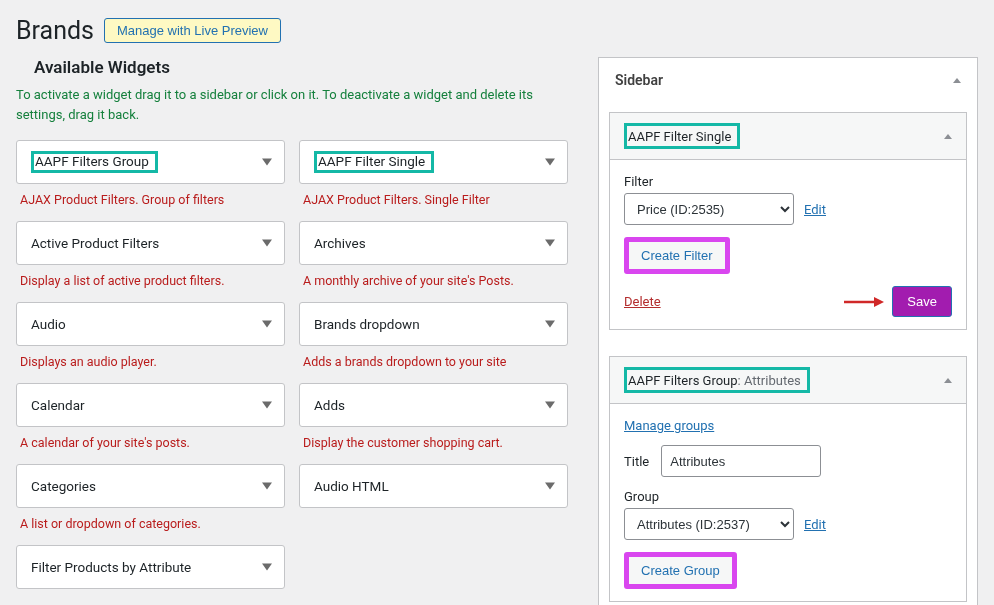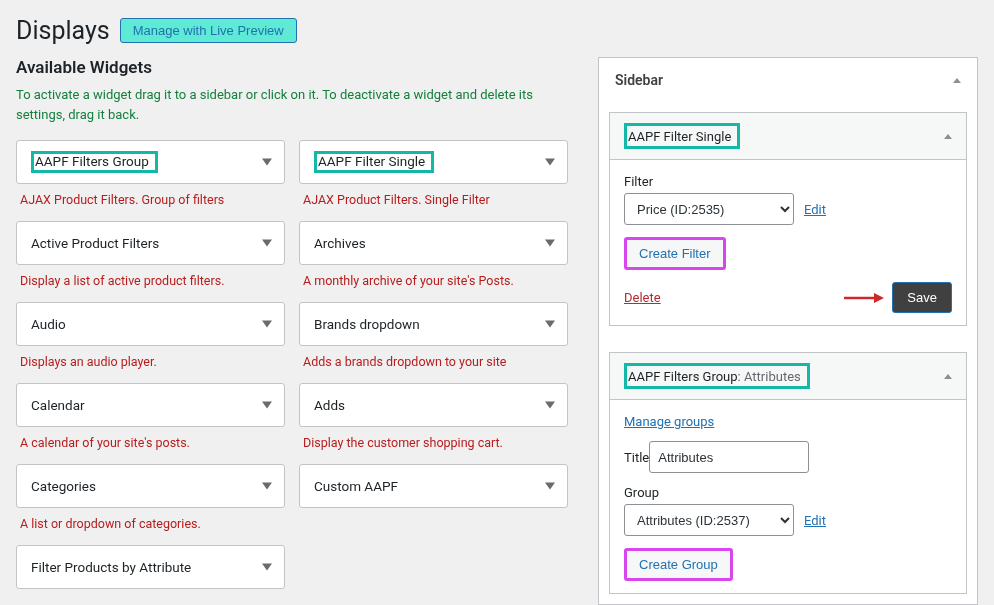--- a/index.html
+++ b/index.html
@@ -1,26 +1,26 @@
 <!DOCTYPE html>
 <html><head>
   <meta charset="utf-8">
   <style>
     * { margin:0; padding:0; box-sizing:border-box; }
     body { font-family:-apple-system,BlinkMacSystemFont,"Segoe UI",Roboto,sans-serif; background:#f0f0f1; padding:0 16px 16px; color:#3c434a; width:994px; }
 
     .page-header { display:flex; align-items:center; gap:10px; padding:16px 0 12px; }
     .page-title { font-size:25px; font-weight:400; color:#1d2327; }
-    .btn-preview { border:1px solid #2271b1; color:#2271b1; background:#5eead4; padding:4px 12px; font-size:13px; border-radius:3px; cursor:pointer; }
+    .btn-preview { border:1px solid #2271b1; color:#2271b1; background:#fef9c3; padding:4px 12px; font-size:13px; border-radius:3px; cursor:pointer; }
 
     .columns { display:flex; gap:30px; }
     .left-col { width:552px; flex:0 0 552px; }
     .right-col { width:380px; flex:0 0 380px; margin-left:auto; }
 
-    .avail-heading { font-size:17px; font-weight:600; color:#1d2327; margin-bottom:8px; }
+    .avail-heading { font-size:17px; font-weight:600; color:#1d2327; margin-bottom:8px;margin-left:18px; }
     .avail-desc { font-size:13px; color:#15803d; line-height:1.5; margin-bottom:16px; }
 
     .widget-grid { display:flex; flex-wrap:wrap; gap:14px; }
     .widget-col { width:calc(50% - 7px); }
     .widget-item { background:#fff; border:1px solid #c3c4c7; border-radius:3px; padding:12px 40px 12px 14px; font-size:13.5px; color:#1d2327; position:relative; cursor:pointer; height:44px; display:flex; align-items:center; }
     .caret { position:absolute; right:12px; top:50%; transform:translateY(-50%); width:0; height:0; border-left:5px solid transparent; border-right:5px solid transparent; border-top:7px solid #6b6b6b; }
     .widget-desc { font-size:12.5px; color:#b91c1c; padding:8px 4px 0; }
     .highlight-box { border:3px solid #14b8a6; padding:0 6px 1px 1px; display:inline-block; line-height:1.1; }
 
     .sidebar-panel { background:#fff; border:1px solid #c3c4c7; }
@@ -33,40 +33,40 @@
     .card-header { padding:10px 14px; background:#f6f7f7; border-bottom:1px solid #c3c4c7; display:flex; justify-content:space-between; align-items:center; cursor:pointer; }
     .card-title-wrap .highlight-box { line-height:1.2; }
     .card-primary { font-size:13px; color:#1d2327; }
     .card-secondary { font-size:13px; color:#646970; }
     .card-body { padding:14px 14px 12px; display:flex; flex-direction:column; gap:12px; }
 
     .link { color:#2271b1; text-decoration:underline; font-size:13px; cursor:pointer; }
     .label-plain { font-size:13px; color:#1d2327; margin-bottom:4px; display:block; }
 
     .form-row { display:flex; align-items:center; gap:10px; }
-    .form-row-title { display:flex; align-items:center; }
+    .form-row-title { display:flex; align-items:center; gap:12px; }
     select.control, input[type=text].control {
       font-size:13px; color:#2c3338; padding:6px 8px; border:1px solid #8c8f94; border-radius:3px; background:#fff;
     }
     select.control { width:170px; height:32px; }
     input[type=text].control { width:160px; height:32px; }
 
-    .btn-outline { background:#f6f7f7; border:3px solid #d946ef; color:#2271b1; font-size:13px; padding:6px 12px; border-radius:3px; cursor:pointer; }
-    .btn-save { background:#404040; border:1px solid #2271b1; color:#fff; font-size:13px; padding:7px 14px; border-radius:3px; cursor:pointer; }
+    .btn-outline { background:#f6f7f7; border:5px solid #d946ef; color:#2271b1; font-size:13px; padding:6px 12px; border-radius:3px; cursor:pointer; }
+    .btn-save { background:#a21caf; border:1px solid #2271b1; color:#fff; font-size:13px; padding:7px 14px; border-radius:3px; cursor:pointer; }
 
     .card-footer { display:flex; justify-content:space-between; align-items:center;gap:40px; }
     .delete-link { color:#b32d2e; text-decoration:underline; font-size:13px; cursor:pointer; }
     .footer-right { display:flex; align-items:center; gap:8px; }
     .arrow-red svg { display:block; }
   </style>
 </head>
 <body>
 
 <div class="page-header">
-  <h1 class="page-title">Displays</h1>
+  <h1 class="page-title">Brands</h1>
   <button class="btn-preview">Manage with Live Preview</button>
 </div>
 
 <div class="columns">
   <div class="left-col">
     <h2 class="avail-heading">Available Widgets</h2>
     <p class="avail-desc">To activate a widget drag it to a sidebar or click on it. To deactivate a widget and delete its settings, drag it back.</p>
 
     <div class="widget-grid" id="widget-grid">
         <div class="widget-col">
@@ -127,21 +127,21 @@
         </div>
         <div class="widget-col">
           <div class="widget-item">
             <span>Categories</span>
             <span class="caret"></span>
           </div>
           <div class="widget-desc">A list or dropdown of categories.</div>
         </div>
         <div class="widget-col">
           <div class="widget-item">
-            <span>Custom AAPF</span>
+            <span>Audio HTML</span>
             <span class="caret"></span>
           </div>
         </div>
         <div class="widget-col">
           <div class="widget-item">
             <span>Filter Products by Attribute</span>
             <span class="caret"></span>
           </div>
         </div>
       </div>

